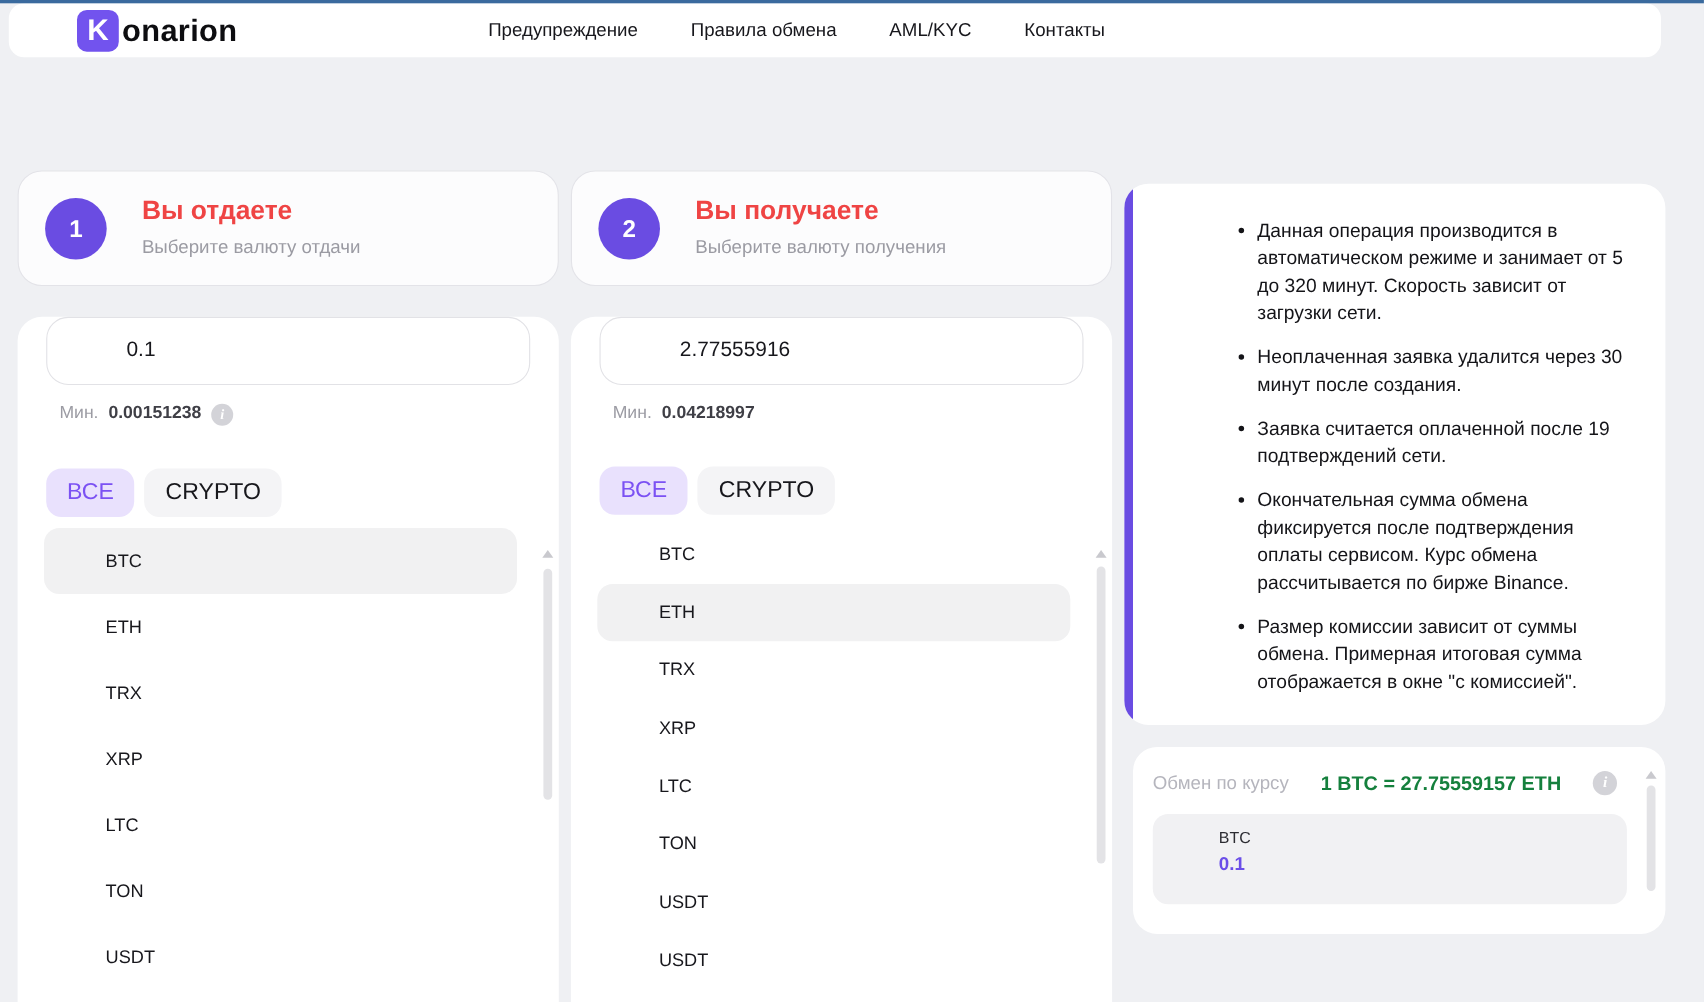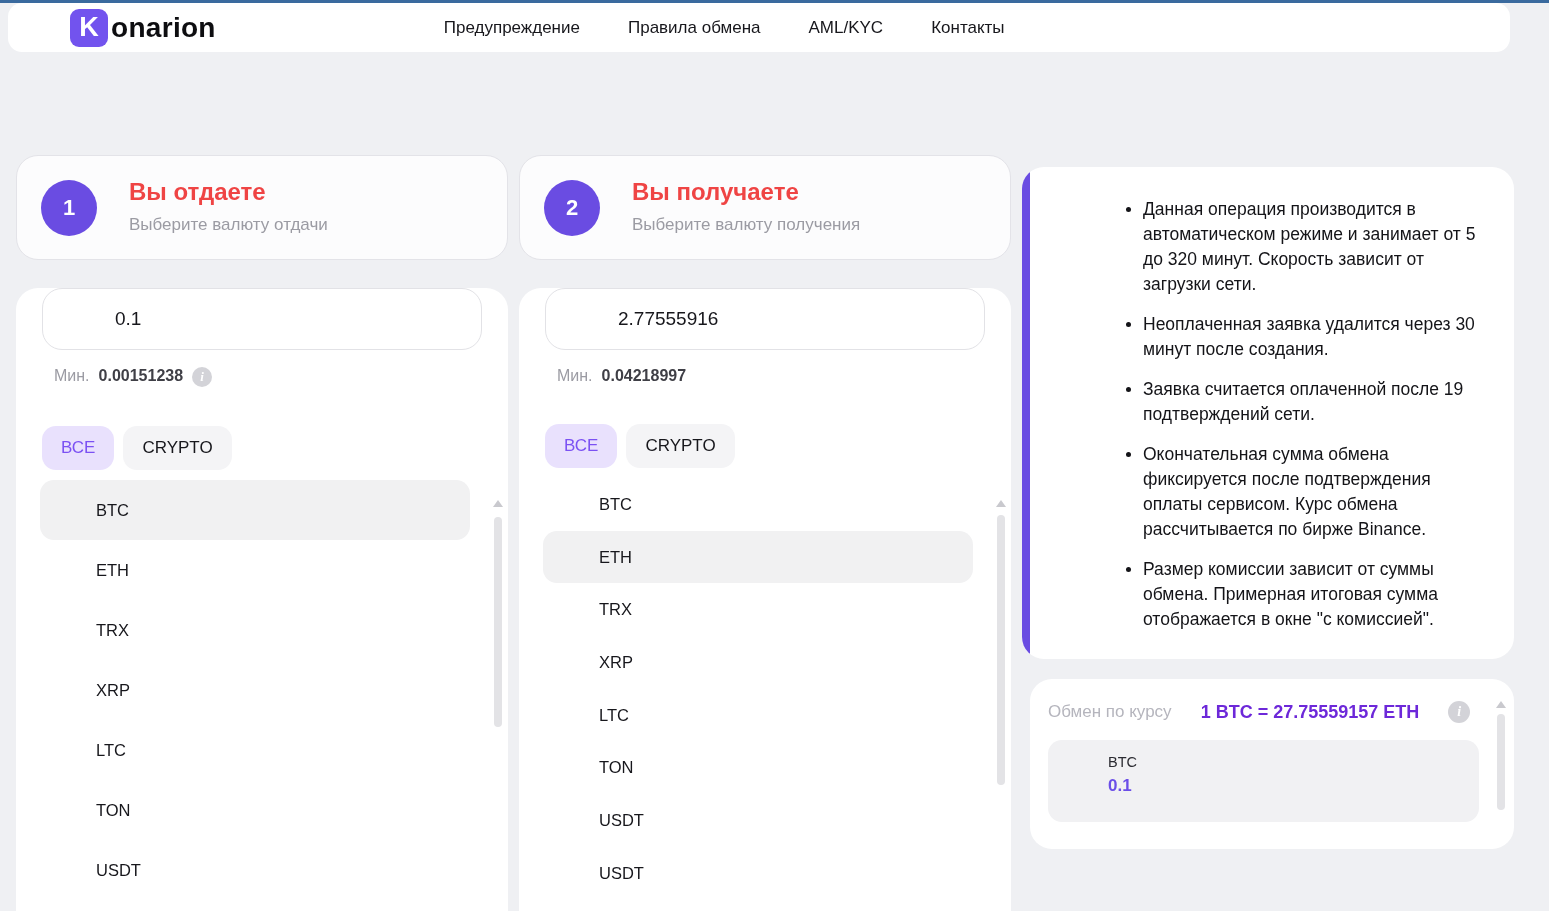--- a/index.html
+++ b/index.html
@@ -34,21 +34,21 @@
 
   .body-card { position:relative; margin-top:12px; background:#ffffff; border-radius:22px; height:700px; }
   .amount-input { display:block; margin:28px auto 0; width:440px; height:62px; border:1.5px solid #e2e2e6;
                   border-radius:20px; padding-left:72px; font-size:19px; color:#17171c; background:#fff; outline:none; }
   .min-row { margin:17px 0 0 38px; font-size:16px; color:#9b9ba3; display:flex; align-items:flex-start; gap:9px; }
   .min-row b { color:#3f3f46; }
   .info-icon { display:inline-flex; width:20px; height:20px; border-radius:50%; background:#d3d3d8;
                color:#fff; font-family:"Liberation Serif", serif; font-style:italic; font-weight:bold;
                font-size:13px; align-items:center; justify-content:center; cursor:pointer; flex:none; }
   .tabs { margin:39px 0 0 26px; display:flex; gap:9px; }
-  .tab { height:44px; padding:0 19px; border-radius:14px; font-size:17px; border:none;
+  .tab { height:44px; padding:0 19px; border-radius:14px; font-size:21px; border:none;
          background:#f4f4f6; color:#17171c; cursor:pointer; font-family:inherit; }
   .tab.active { background:#e9e1fd; color:#7b51f3; }
 
   .list { list-style:none; margin:10px 38px 0 24px; }
   .list li { padding-left:56px; font-size:16.5px; color:#17171c; cursor:pointer; }
   .col-give .list li { height:60px; line-height:60px; }
   .col-receive .list li { height:52.7px; line-height:52.7px; }
   .list li.selected { background:#f1f1f2; border-radius:14px; }
 
   .vscroll { position:absolute; right:5px; width:10px; display:flex; flex-direction:column; align-items:center; }
@@ -61,21 +61,21 @@
   .info-card::before { content:""; position:absolute; left:0; top:0; bottom:0; width:8px; background:#6a4ce2; }
   .notes { list-style:none; margin:30px 26px 0 121px; }
   .notes li { position:relative; font-size:17.5px; line-height:25px; color:#141418; margin-bottom:15px; }
   .notes li::before { content:""; position:absolute; left:-17px; top:10px; width:5px; height:5px;
                       border-radius:50%; background:#141418; }
 
   .rate-card { position:relative; margin:20px 0 0 8px; width:484px; height:170px; background:#ffffff;
                border-radius:22px; padding:22px 18px 0 18px; }
   .rate-row { display:flex; align-items:center; gap:29px; }
   .rate-label { font-size:17px; color:#b5b5bd; }
-  .rate-value { font-size:18px; font-weight:bold; color:#6d28d9; }
+  .rate-value { font-size:18px; font-weight:bold; color:#15803d; }
   .rate-row .info-icon { width:22px; height:22px; font-size:14px; }
   .result-box { margin-top:17px; width:431px; background:#f1f1f3; border-radius:14px; padding:14px 0 26px 60px; }
   .result-cur { font-size:14.5px; color:#2b2b31; margin-bottom:6px; }
   .result-amt { font-size:17px; font-weight:bold; color:#6b4ee8; }
 </style>
 </head>
 <body>
 
 <div class="page">
   <div class="topbar"></div>

